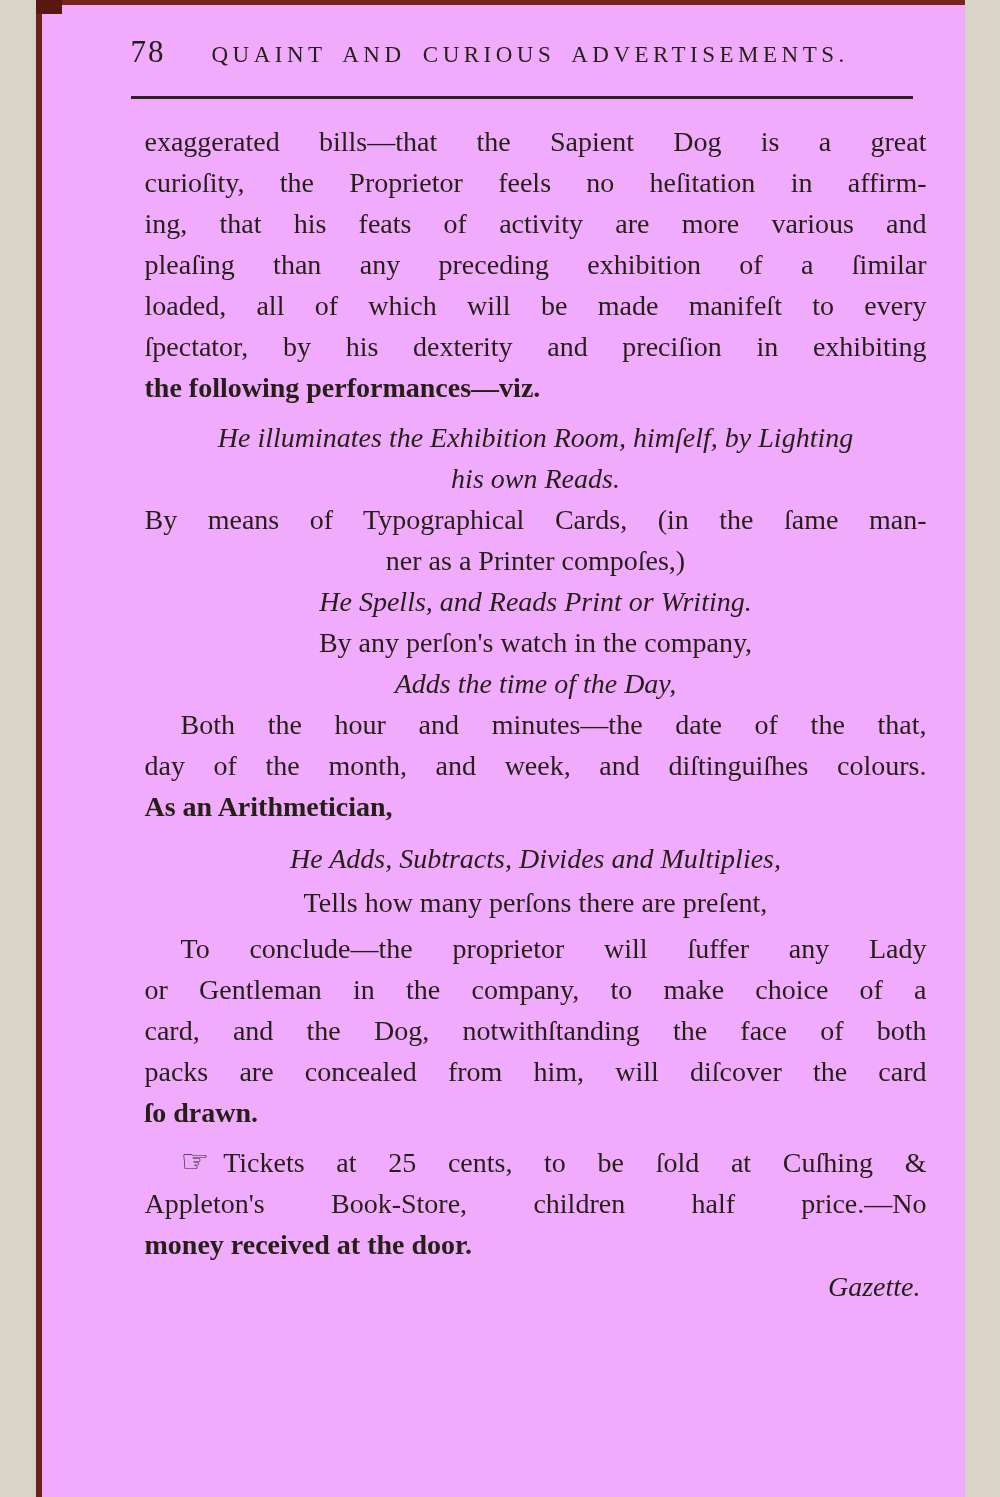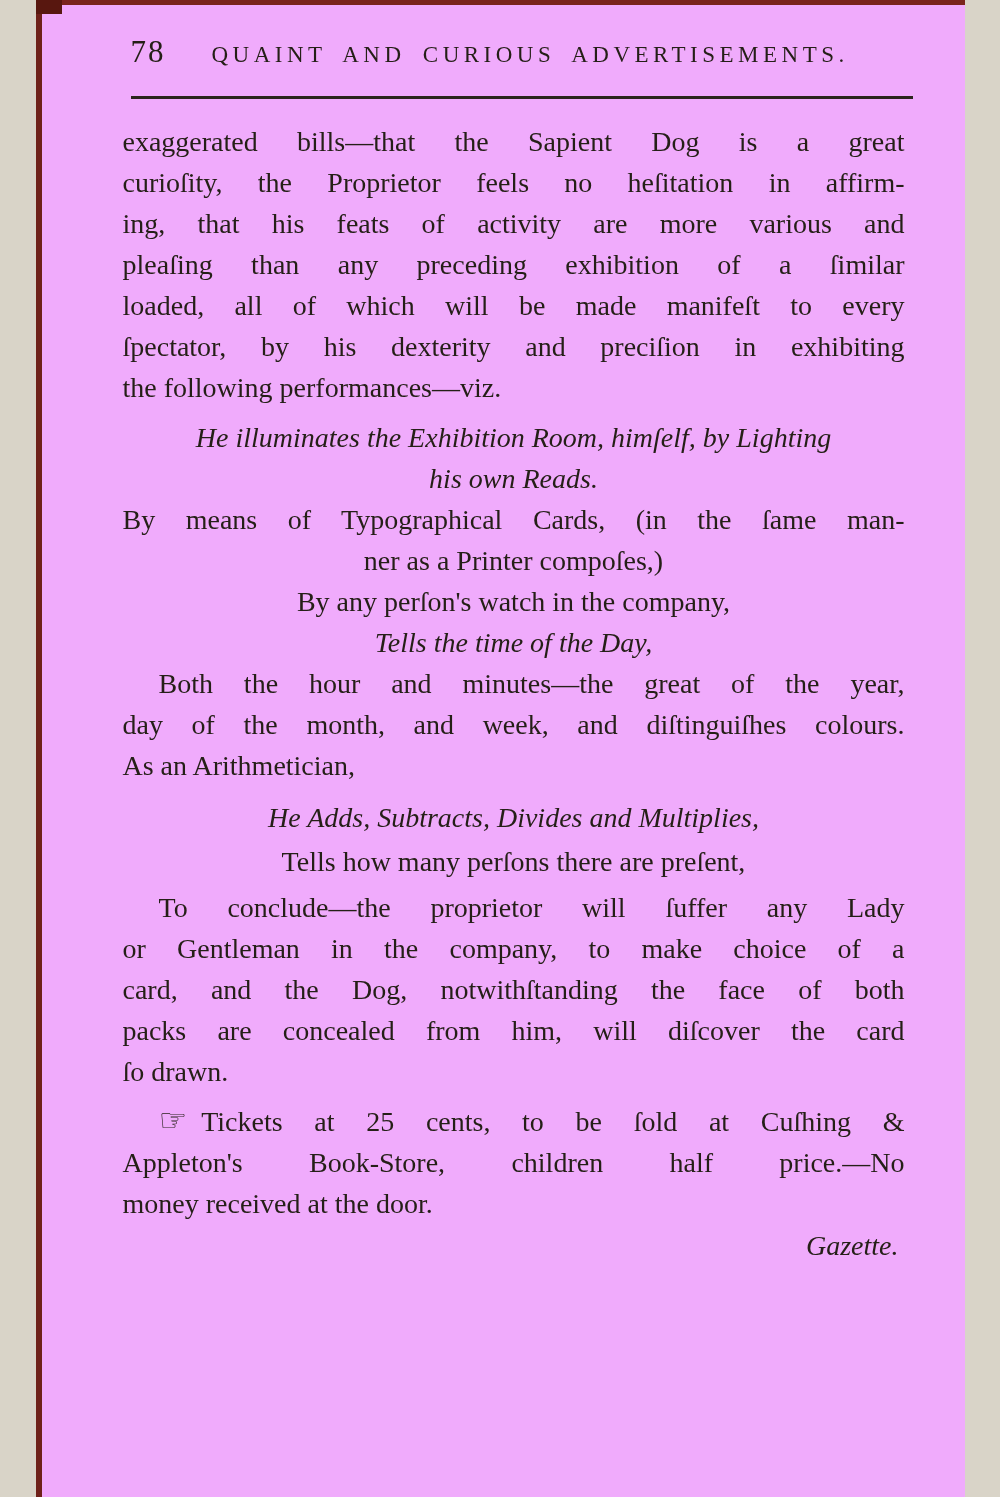--- a/index.html
+++ b/index.html
@@ -45,26 +45,26 @@
     word-spacing: 7px;
     white-space: nowrap;
   }
   .rule {
     position: absolute;
     top: 96px; left: 95px; width: 782px; height: 3px;
     background: #2b251d;
   }
   .textblock {
     position: absolute;
-    top: 121px; left: 87px; width: 782px;
+    top: 121px; left: 109px; width: 782px;
     font-size: 28px;
     line-height: 41px;
   }
   .jline { text-align: justify; text-align-last: justify; }
-  .lline { text-align: left; text-align-last: left; }
+  .lline { text-align: left; text-align-last: left; font-weight: bold; }
   .indent { text-indent: 36px; }
   .center { text-align: center; text-align-last: center; }
   .italic { font-style: italic; }
   .right { text-align: right; text-align-last: right; }
   .blk-illuminates { margin-top: 9px; }
   .blk-adds { margin-top: 11px; margin-bottom: 3px; }
   .blk-discharges { margin-top: 3px; margin-bottom: 3px; }
   .blk-conclude { margin-top: 5px; }
   .blk-tickets { margin-top: 9px; }
   .blk-gazette { margin-top: 1px; padding-right: 6px; }
@@ -106,27 +106,28 @@
     <div class="blk-illuminates">
       <div class="center italic">He illuminates the Exhibition Room, himſelf, by Lighting</div>
       <div class="center italic">his own Reads.</div>
     </div>
 
     <div>
       <div class="jline">By means of Typographical Cards, (in the ſame man-</div>
       <div class="center">ner as a Printer compoſes,)</div>
     </div>
 
+    <div class="center italic">He Spells, and Reads Print or Writing.</div>
 
     <div class="center">By any perſon's watch in the company,</div>
 
-    <div class="center italic">Tells the time of the Day,</div>
+    <div class="center italic">Adds the time of the Day,</div>
 
     <div>
-      <div class="jline indent">Both the hour and minutes—the great of the year,</div>
+      <div class="jline indent">Both the hour and minutes—the date of the that,</div>
       <div class="jline">day of the month, and week, and diſtinguiſhes colours.</div>
       <div class="lline">As an Arithmetician,</div>
     </div>
 
     <div class="center italic blk-adds">He Adds, Subtracts, Divides and Multiplies,</div>
 
     <div class="center">Tells how many perſons there are preſent,</div>
 
 
     <div class="blk-conclude">

